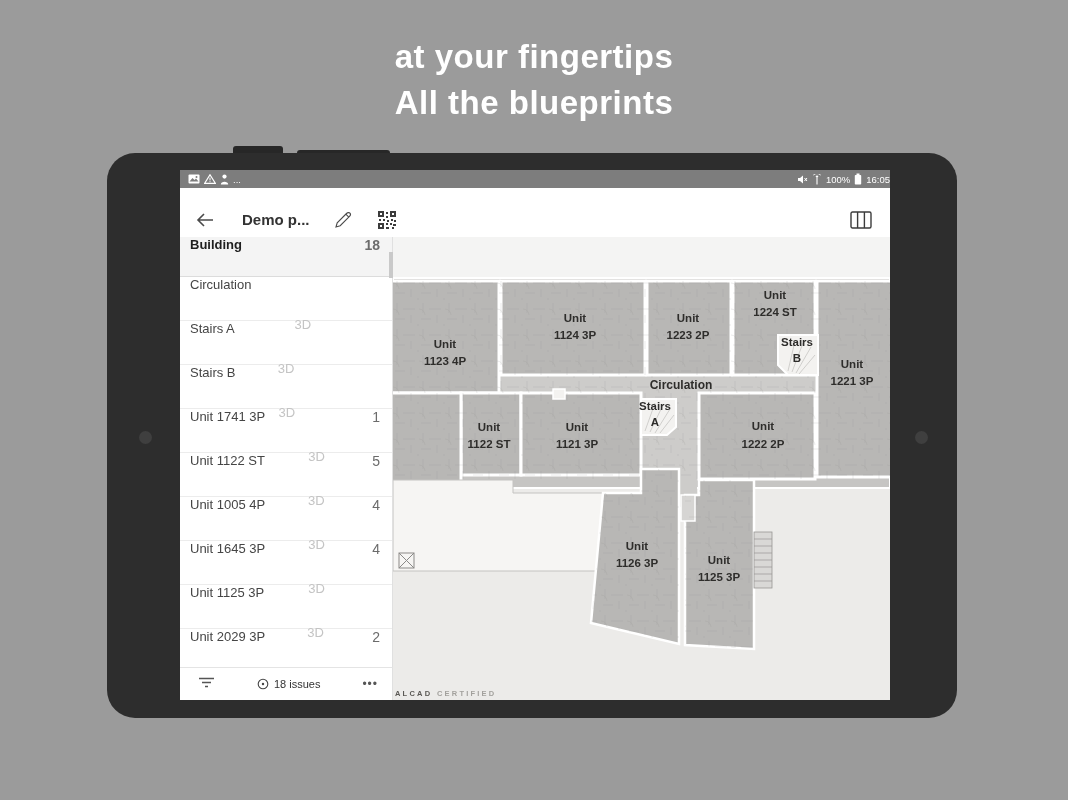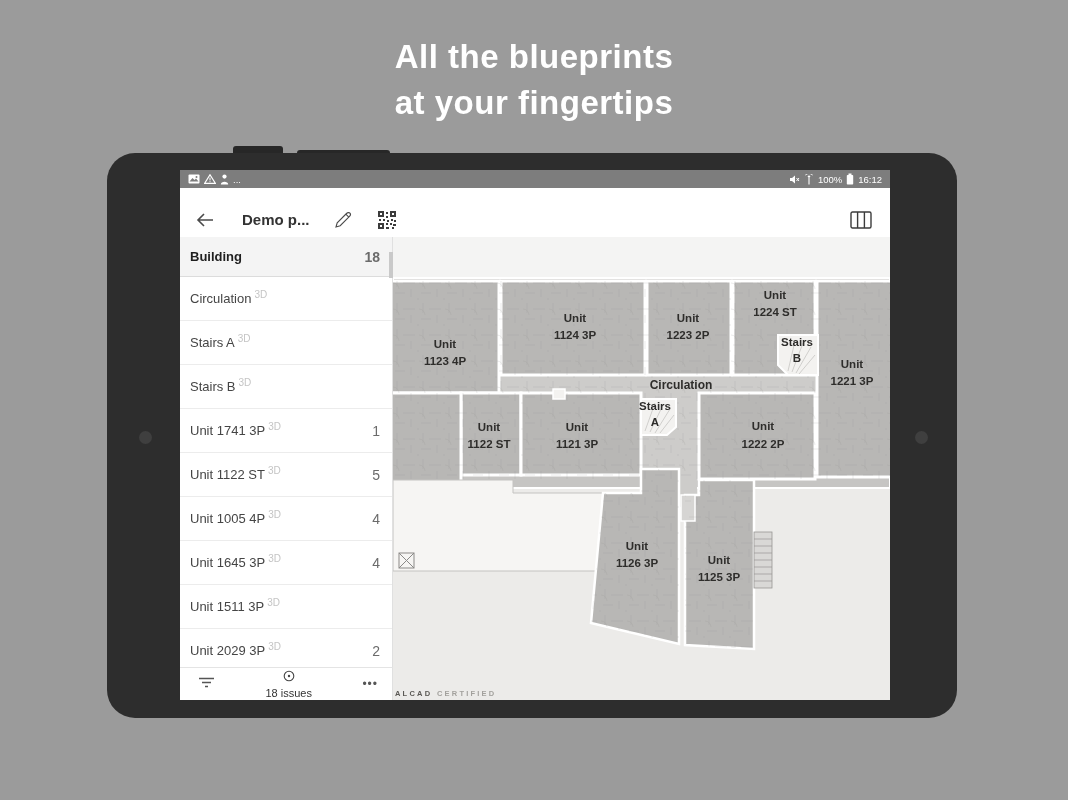--- a/index.html
+++ b/index.html
@@ -22,65 +22,65 @@
     background:#2d2d2d;border-radius:28px;
   }
   .cam{width:13px;height:13px;border-radius:50%;background:#3f3f3f;}
   .screen{left:180px;top:170px;width:710px;height:530px;background:#ffffff;overflow:hidden;}
   
   .statusbar{
     left:0;top:0;width:710px;height:18px;background:#7d7d7d;
     display:flex;align-items:center;color:#ffffff;font-size:9.5px;
   }
   .sb-left{display:flex;align-items:center;gap:4px;padding-left:8px;flex:1;}
-  .sb-right{display:flex;align-items:center;gap:4px;padding-right:8px;}
+  .sb-right{display:flex;align-items:center;gap:4px;}
   
   .appbar{
     left:0;top:18px;width:710px;height:64px;background:#ffffff;
     border-bottom:1px solid #e2e2e2;display:flex;align-items:center;box-sizing:border-box;
   }
   .appbar .title{font-size:15px;font-weight:bold;color:#333333;margin-left:20px;}
   .icon-btn{display:flex;align-items:center;justify-content:center;width:34px;height:34px;}
   
   .sidebar{
     left:0;top:67px;width:213px;height:430px;background:#ffffff;
     border-right:1px solid #e0e0e0;box-sizing:border-box;overflow:hidden;
   }
   .row{
-    height:44px;display:flex;align-items:center;
+    height:44px;display:flex;align-items:flex-start;
     padding:0 12px 0 10px;border-bottom:1px solid #ececec;box-sizing:border-box;
-    font-size:13px;color:#454545;background:#ffffff;
+    font-size:13px;color:#454545;background:#ffffff;gap:40px;
   }
   .row.sel{height:40px;background:#f4f4f4;border-bottom:1px solid #dcdcdc;font-weight:bold;color:#1f1f1f;}
-  .row .tag{font-size:10px;color:#c4c4c4;margin-left:3px;margin-bottom:8px;}
+  .row .tag{font-size:13px;color:#c4c4c4;margin-left:3px;margin-bottom:8px;margin-top:40px;}
   .row .cnt{margin-left:auto;font-size:14px;color:#6b6b6b;}
   .scrollthumb{left:209px;top:82px;width:4px;height:26px;background:#c9c9c9;}
   
   .bottombar{
     left:0;top:497px;width:213px;height:33px;background:#ffffff;
     border-top:1px solid #e4e4e4;border-right:1px solid #e0e0e0;
     display:flex;align-items:center;box-sizing:border-box;
   }
-  .bb-issues{display:flex;align-items:center;gap:5px;font-size:11px;color:#333333;margin:16px auto;flex-direction:column;}
+  .bb-issues{display:flex;align-items:center;gap:5px;font-size:11px;color:#333333;margin:16px auto;}
   .bb-more{color:#555555;font-size:12px;letter-spacing:1px;padding-right:14px;}
   .bb-filter{padding-left:18px;}
   
   .plan{left:213px;top:67px;width:497px;height:463px;}
   .plan svg text{font-family:"Liberation Sans","DejaVu Sans",sans-serif;}
   .plan .lbl{font-size:11.5px;font-weight:bold;fill:#2e2d2b;}
   .plan .lbl-big{font-size:12px;font-weight:bold;fill:#2e2d2b;}
   .wm1{font-size:7.5px;font-weight:bold;fill:#5a5854;letter-spacing:2.2px;}
   .wm2{font-size:7.5px;font-weight:bold;fill:#a3a19d;letter-spacing:2.2px;}
 </style>
 </head>
 <body>
 
 <div class="abs hero">
+  <div>at your fingertips</div>
   <div>All the blueprints</div>
-  <div>at your fingertips</div>
 </div>
 
 <div class="abs tab-btn" style="left:233px;top:146px;width:50px;height:14px;"></div>
 <div class="abs tab-btn" style="left:297px;top:150px;width:93px;height:14px;"></div>
 <div class="abs tablet"></div>
 <div class="abs cam" style="left:139px;top:431px;"></div>
 <div class="abs cam" style="left:915px;top:431px;"></div>
 
 <div class="abs screen">
 
@@ -110,21 +110,21 @@
       <svg width="10" height="11" viewBox="0 0 10 11">
         <path d="M5 4 V10.5" stroke="#ffffff" stroke-width="1.1"></path>
         <circle cx="5" cy="2.6" r="1.2" fill="#ffffff"></circle>
         <path d="M1.4 1 A5 5 0 0 1 8.6 1" fill="none" stroke="#ffffff" stroke-width="1"></path>
       </svg>
       <span>100%</span>
       <svg width="8" height="12" viewBox="0 0 8 12">
         <rect x="2.5" y="0.5" width="3" height="1.5" fill="#ffffff"></rect>
         <rect x="0.8" y="2" width="6.4" height="9.5" rx="0.8" fill="#ffffff"></rect>
       </svg>
-      <span>16:12</span>
+      <span>16:05</span>
     </div>
   </div>
 
   <div class="abs appbar">
     <div class="icon-btn" style="margin-left:8px;">
       <svg width="18" height="14" viewBox="0 0 18 14">
         <path d="M8 1 L2 7 L8 13 M2 7 H17" fill="none" stroke="#4a4a4a" stroke-width="1.6"></path>
       </svg>
     </div>
     <span class="title">Demo p...</span>
@@ -202,21 +202,21 @@
       <span>Unit 1005 4P</span>
       <span class="tag">3D</span>
       <span class="cnt">4</span>
     </div>
     <div class="row">
       <span>Unit 1645 3P</span>
       <span class="tag">3D</span>
       <span class="cnt">4</span>
     </div>
     <div class="row">
-      <span>Unit 1511 3P</span>
+      <span>Unit 1125 3P</span>
       <span class="tag">3D</span>
       <span class="cnt"></span>
     </div>
     <div class="row">
       <span>Unit 2029 3P</span>
       <span class="tag">3D</span>
       <span class="cnt">2</span>
     </div>
   </div>
   <div class="abs scrollthumb"></div>

